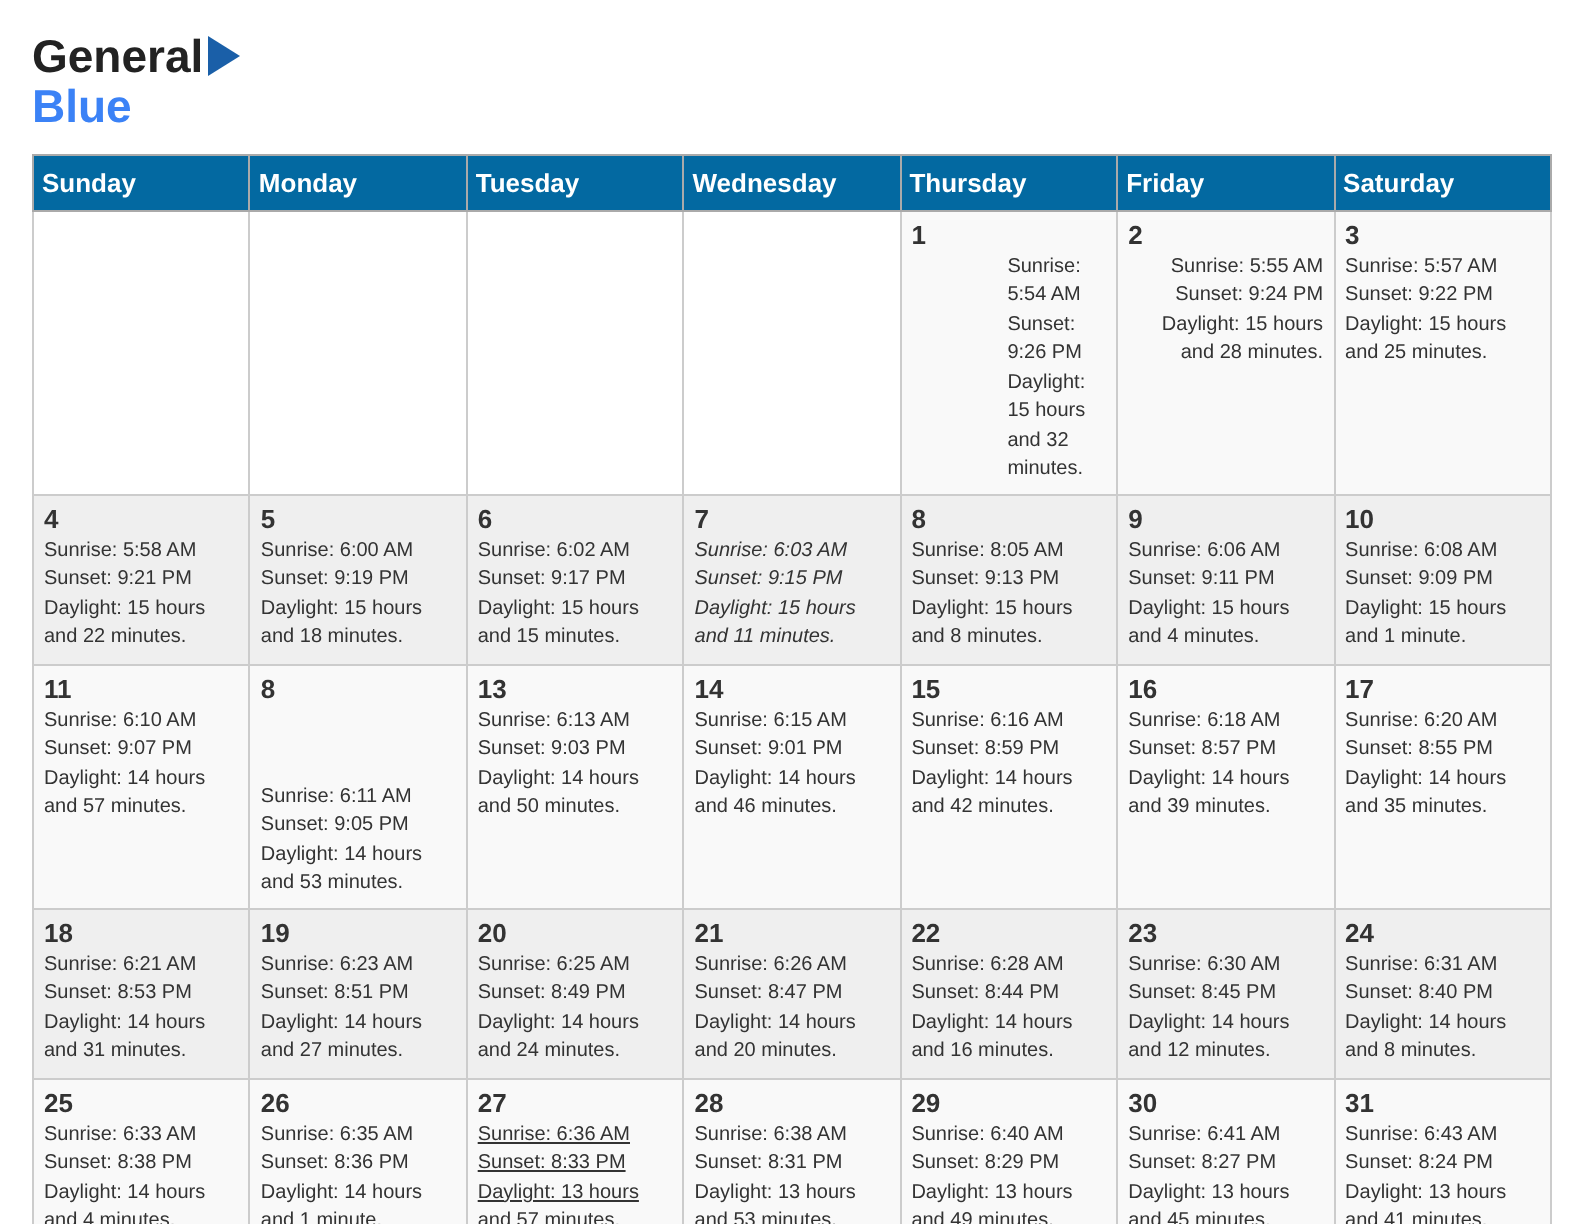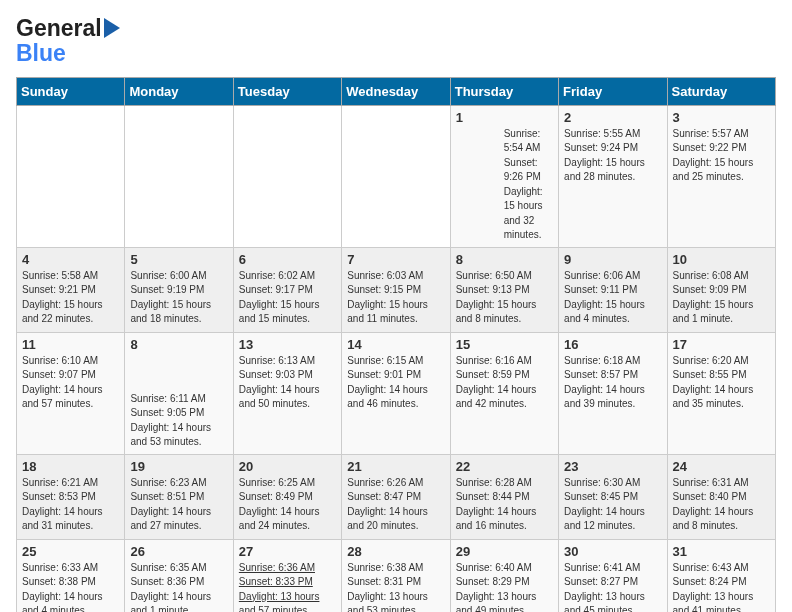--- a/index.html
+++ b/index.html
@@ -109,21 +109,21 @@
         <td class="empty-cell"></td>
         <td>
           <span class="day-num">1</span>
           <div class="cell-content" style="white-space: pre-line; margin-left: 48px;">Sunrise: 5:54 AM
 Sunset: 9:26 PM
 Daylight: 15 hours
 and 32 minutes.</div>
         </td>
         <td>
           <span class="day-num">2</span>
-          <div class="cell-content" style="white-space: pre-line;">Sunrise: 5:55 AM
+          <div class="cell-content" style="white-space: pre-line; text-align: right;">Sunrise: 5:55 AM
 Sunset: 9:24 PM
 Daylight: 15 hours
 and 28 minutes.</div>
         </td>
         <td>
           <span class="day-num">3</span>
           <div class="cell-content" style="white-space: pre-line;">Sunrise: 5:57 AM
 Sunset: 9:22 PM
 Daylight: 15 hours
 and 25 minutes.</div>
@@ -146,28 +146,28 @@
         </td>
         <td>
           <span class="day-num">6</span>
           <div class="cell-content" style="white-space: pre-line;">Sunrise: 6:02 AM
 Sunset: 9:17 PM
 Daylight: 15 hours
 and 15 minutes.</div>
         </td>
         <td>
           <span class="day-num">7</span>
-          <div class="cell-content" style="white-space: pre-line;">Sunrise: 6:03 AM
+          <div class="cell-content" style="white-space: pre-line; font-style: italic;">Sunrise: 6:03 AM
 Sunset: 9:15 PM
 Daylight: 15 hours
 and 11 minutes.</div>
         </td>
         <td>
           <span class="day-num">8</span>
-          <div class="cell-content" style="white-space: pre-line;">Sunrise: 6:50 AM
+          <div class="cell-content" style="white-space: pre-line;">Sunrise: 8:05 AM
 Sunset: 9:13 PM
 Daylight: 15 hours
 and 8 minutes.</div>
         </td>
         <td>
           <span class="day-num">9</span>
           <div class="cell-content" style="white-space: pre-line;">Sunrise: 6:06 AM
 Sunset: 9:11 PM
 Daylight: 15 hours
 and 4 minutes.</div>

